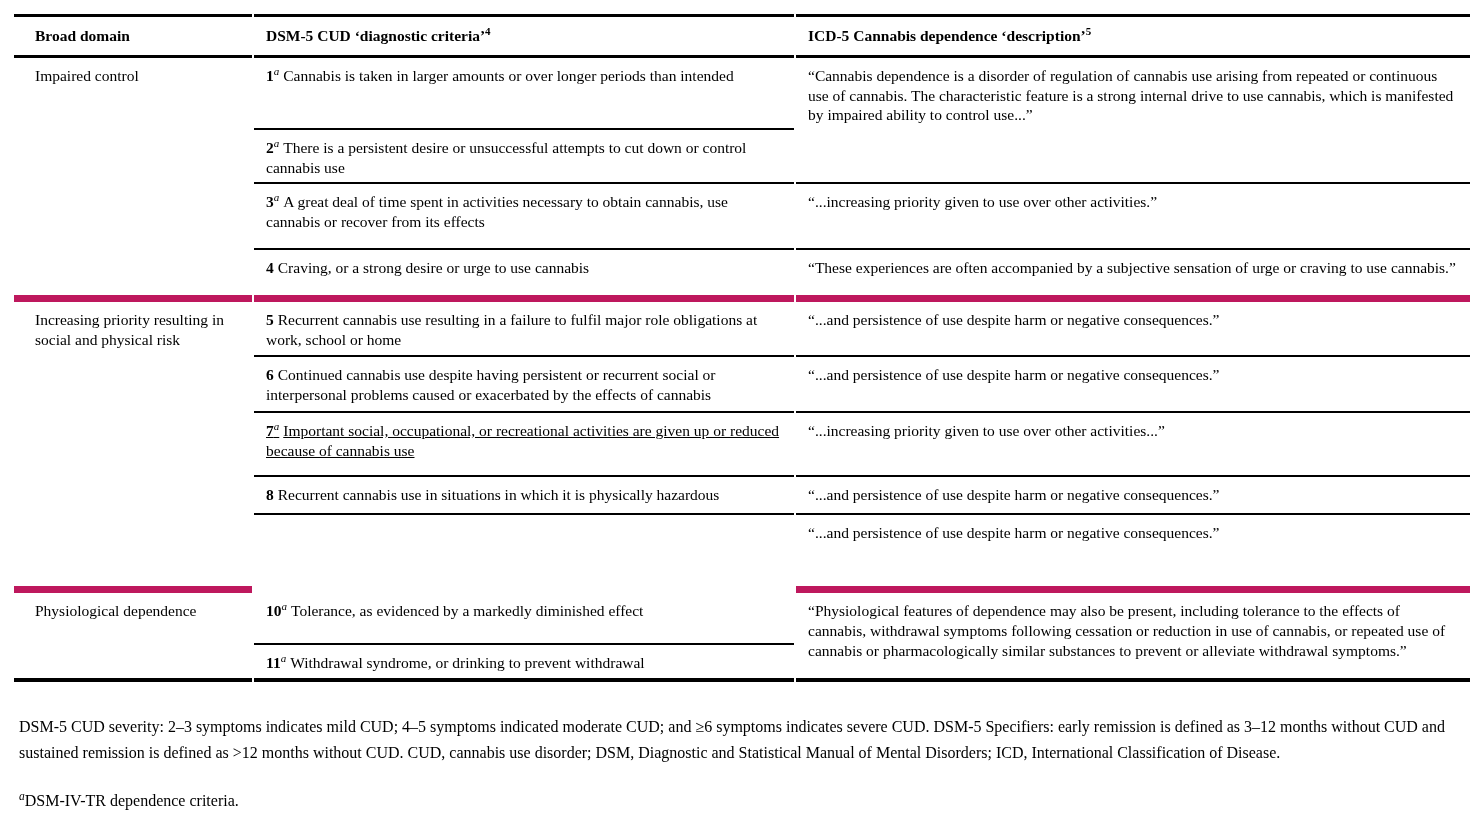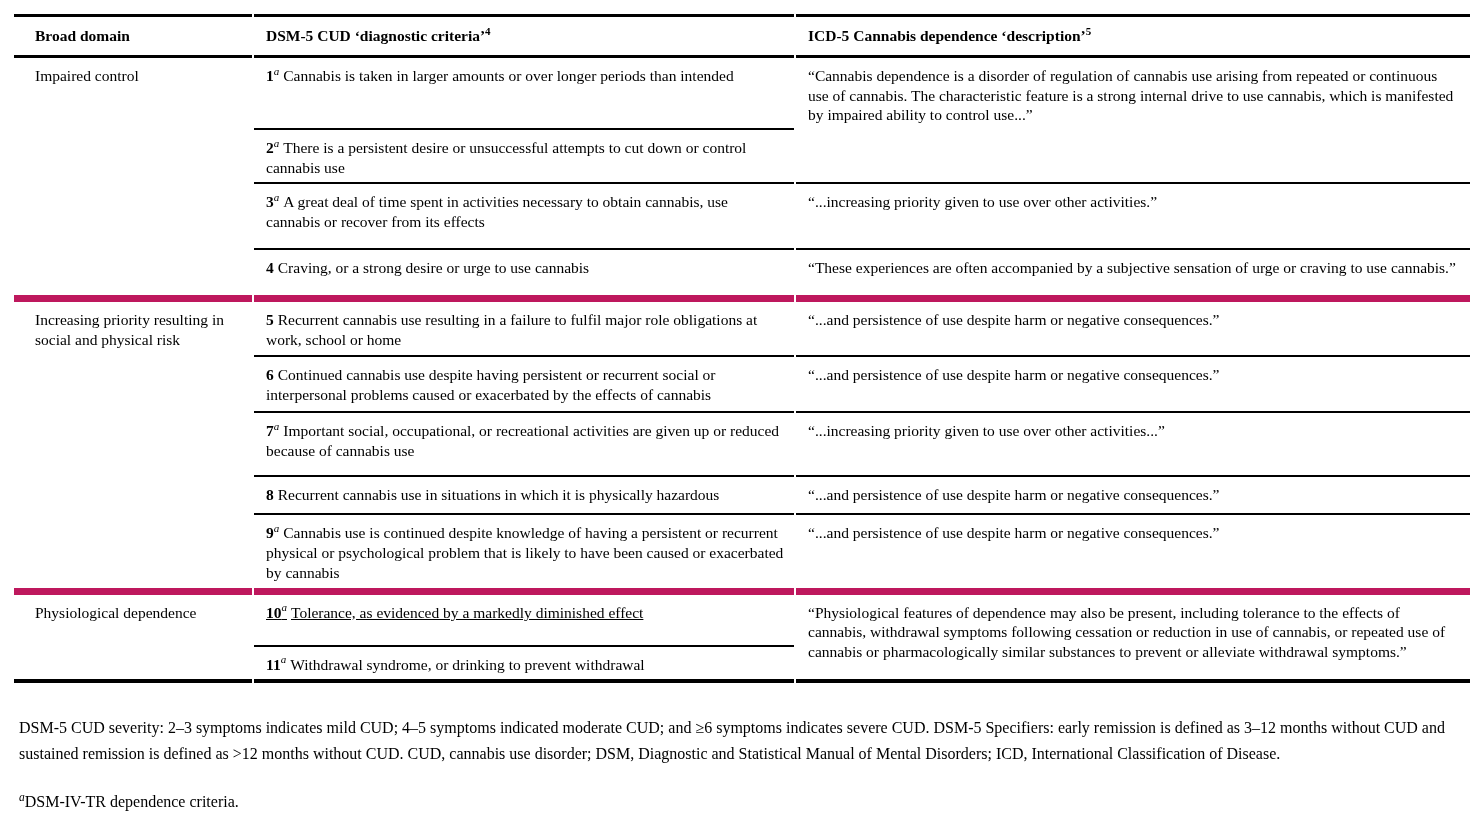--- a/index.html
+++ b/index.html
@@ -97,33 +97,32 @@
   <div class="cell b-thick" style="grid-row:5; grid-column:2;"><span class="num">4</span><sup class="csup"></sup><span>Craving, or a strong desire or urge to use cannabis</span></div>
 
   <div class="cell b-thin" style="grid-row:2 / span 2; grid-column:3;">“Cannabis dependence is a disorder of regulation of cannabis use arising from repeated or continuous use of cannabis. The characteristic feature is a strong internal drive to use cannabis, which is manifested by impaired ability to control use...”</div>
   <div class="cell b-thin" style="grid-row:4; grid-column:3;">“...increasing priority given to use over other activities.”</div>
   <div class="cell col1 b-thick" style="grid-row:6 / span 5; grid-column:1;">Increasing priority resulting in social and physical risk</div>
 
   <div class="cell b-thick" style="grid-row:5; grid-column:3;">“These experiences are often accompanied by a subjective sensation of urge or craving to use cannabis.”</div>
 
   <div class="cell b-thin" style="grid-row:6; grid-column:2;"><span class="num">5</span><sup class="csup"></sup><span>Recurrent cannabis use resulting in a failure to fulfil major role obligations at work, school or home</span></div>
   <div class="cell b-thin" style="grid-row:7; grid-column:2;"><span class="num">6</span><sup class="csup"></sup><span>Continued cannabis use despite having persistent or recurrent social or interpersonal problems caused or exacerbated by the effects of cannabis</span></div>
-  <div class="cell b-thin" style="grid-row:8; grid-column:2;"><span class="num">7</span><sup class="csup">a</sup><span>Important social, occupational, or recreational activities are given up or reduced because of cannabis use</span></div>
+  <div class="cell b-thin" style="grid-row:8; grid-column:2;text-decoration:underline;"><span class="num">7</span><sup class="csup">a</sup><span>Important social, occupational, or recreational activities are given up or reduced because of cannabis use</span></div>
   <div class="cell b-thin" style="grid-row:9; grid-column:2;"><span class="num">8</span><sup class="csup"></sup><span>Recurrent cannabis use in situations in which it is physically hazardous</span></div>
-  <div class="cell b-thick" style="grid-row:10; grid-column:2;"><span class="num">9</span><sup class="csup">a</sup><span>Cannabis use is continued despite knowledge of having a persistent or recurrent physical or psychological problem that is likely to have been caused or exacerbated by cannabis</span></div>
 
   <div class="cell b-thin" style="grid-row:6; grid-column:3;">“...and persistence of use despite harm or negative consequences.”</div>
   <div class="cell b-thin" style="grid-row:7; grid-column:3;">“...and persistence of use despite harm or negative consequences.”</div>
   <div class="cell b-thin" style="grid-row:8; grid-column:3;">“...increasing priority given to use over other activities...”</div>
   <div class="cell b-thin" style="grid-row:9; grid-column:3;">“...and persistence of use despite harm or negative consequences.”</div>
   <div class="cell b-thick" style="grid-row:10; grid-column:3;">“...and persistence of use despite harm or negative consequences.”</div>
 
   <div class="cell col1 b-bottom" style="grid-row:11 / span 2; grid-column:1;">Physiological dependence</div>
 
-  <div class="cell b-thin" style="grid-row:11; grid-column:2;text-decoration:underline;"><span class="num">10</span><sup class="csup">a</sup><span>Tolerance, as evidenced by a markedly diminished effect</span></div>
+  <div class="cell b-thin" style="grid-row:11; grid-column:2;"><span class="num">10</span><sup class="csup">a</sup><span>Tolerance, as evidenced by a markedly diminished effect</span></div>
   <div class="cell b-bottom" style="grid-row:12; grid-column:2;"><span class="num">11</span><sup class="csup">a</sup><span>Withdrawal syndrome, or drinking to prevent withdrawal</span></div>
 
   <div class="cell b-bottom" style="grid-row:11 / span 2; grid-column:3;">“Physiological features of dependence may also be present, including tolerance to the effects of cannabis, withdrawal symptoms following cessation or reduction in use of cannabis, or repeated use of cannabis or pharmacologically similar substances to prevent or alleviate withdrawal symptoms.”</div>
 
 </div>
 
 <div class="footnotes">
   <div>DSM-5 CUD severity: 2–3 symptoms indicates mild CUD; 4–5 symptoms indicated moderate CUD; and ≥6 symptoms indicates severe CUD. DSM-5 Specifiers: early remission is defined as 3–12 months without CUD and sustained remission is defined as &gt;12 months without CUD. CUD, cannabis use disorder; DSM, Diagnostic and Statistical Manual of Mental Disorders; ICD, International Classification of Disease.</div>
   <div class="footnote-flag"><sup class="fsup">a</sup><span>DSM-IV-TR dependence criteria.</span></div>
 </div>

